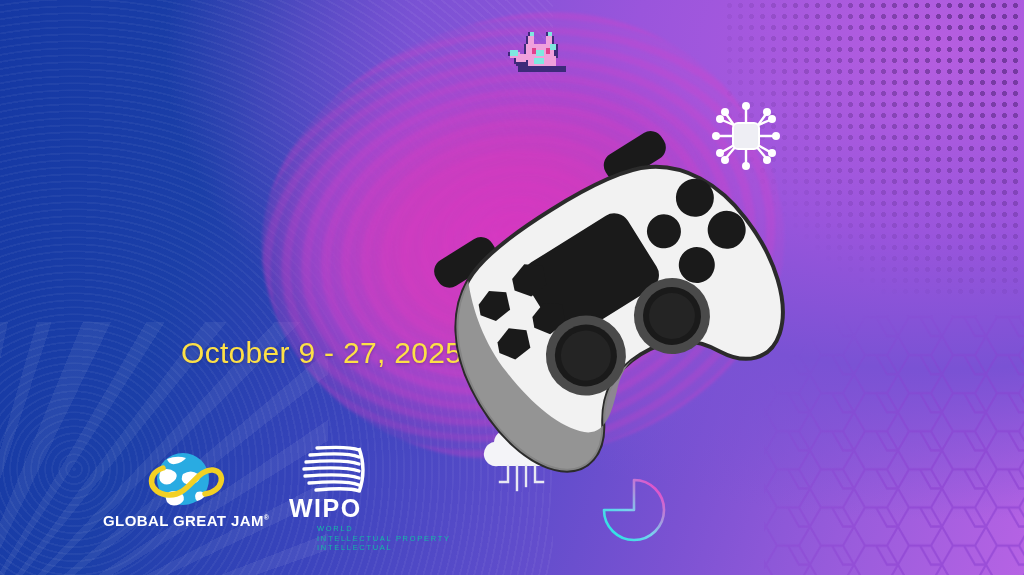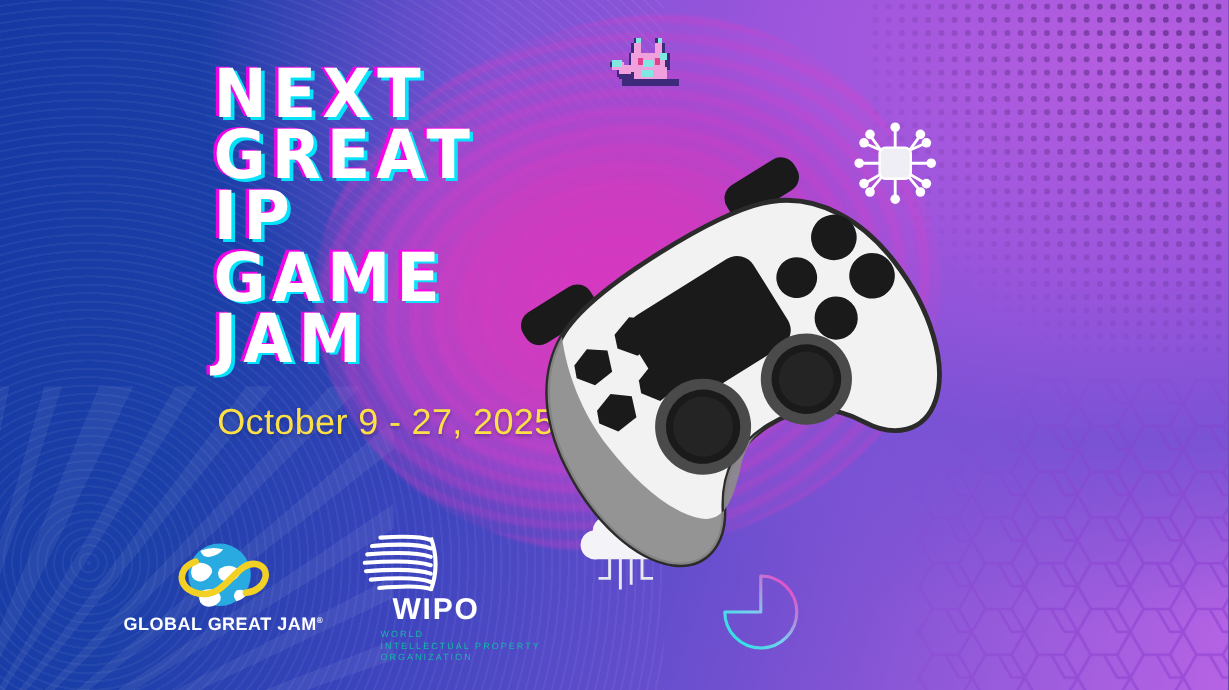--- a/index.html
+++ b/index.html
@@ -96,21 +96,21 @@
   .ggj-word{
     position:absolute;left:0;top:64px;width:158px;text-align:center;
     color:#fff;font-size:15px;font-weight:700;letter-spacing:.4px;white-space:nowrap;
   }
   .ggj-word sup{font-size:7px;vertical-align:super;}
 
   .wipo{position:absolute;left:283px;top:444px;width:170px;height:96px;}
   .wipo-mark{position:absolute;left:14px;top:0;width:84px;height:54px;}
   .wipo-name{
     position:absolute;left:6px;top:52px;color:#fff;
-    font-size:25px;font-weight:700;letter-spacing:1.5px;line-height:25px;margin-left:38px;
+    font-size:25px;font-weight:700;letter-spacing:1.5px;line-height:25px;
   }
   .wipo-sub{position:absolute;left:34px;top:80px;color:#14b8a6;}
   .wipo-sub div{font-size:7.5px;letter-spacing:1.7px;line-height:9.5px;white-space:nowrap;}
   .wipo-sub .b{font-weight:400;}
 
   
   .cat{position:absolute;left:508px;top:26px;width:72px;height:66px;}
   .chip{position:absolute;left:706px;top:96px;width:80px;height:80px;}
   .cloud{position:absolute;left:478px;top:420px;width:86px;height:72px;}
   .pac{position:absolute;left:598px;top:474px;width:72px;height:72px;}
@@ -132,27 +132,20 @@
   <svg class="hexgrid" viewBox="0 0 260 260">
     <defs>
       <pattern id="hexp" width="44" height="38.1" patternUnits="userSpaceOnUse" patternTransform="translate(2,2)">
         <path d="M11,0 L33,0 L44,19.05 L33,38.1 L11,38.1 L0,19.05 Z" fill="none" stroke="#8a3fd0" stroke-width="2.2"></path>
         <path d="M33,-19.05 L55,-19.05 L66,0 L55,19.05 L33,19.05 L22,0 Z" fill="none" stroke="#8a3fd0" stroke-width="2.2"></path>
       </pattern>
     </defs>
     <rect width="260" height="260" fill="url(#hexp)"></rect>
   </svg>
 
-  <div class="title-block">
-    <div class="title-line">NEXT</div>
-    <div class="title-line">GREAT</div>
-    <div class="title-line">IP</div>
-    <div class="title-line">GAME</div>
-    <div class="title-line">JAM</div>
-  </div>
 
   <div class="date">October 9 - 27, 2025</div>
 
   <svg class="cat" viewBox="0 0 36 33" shape-rendering="crispEdges">
     <g fill="#3d2a7a">
       <rect x="10" y="3" width="3" height="2"></rect>
         <rect x="19" y="3" width="3" height="2"></rect>
       <rect x="9" y="5" width="1" height="4"></rect>
         <rect x="22" y="5" width="1" height="4"></rect>
       <rect x="8" y="9" width="1" height="8"></rect>
@@ -318,17 +311,17 @@
         <path d="M8 32 Q48 29 62 34"></path>
         <path d="M12 39 Q50 36 62 41"></path>
         <path d="M19 46 Q52 43 62 47"></path>
       </g>
       <path d="M62 4 Q70 26 62 48" stroke="#ffffff" stroke-width="3.4" fill="none"></path>
     </svg>
     <div class="wipo-name">WIPO</div>
     <div class="wipo-sub">
       <div>WORLD</div>
       <div class="b">INTELLECTUAL PROPERTY</div>
-      <div>ORGANIZATION</div>
+      <div>INTELLECTUAL</div>
     </div>
   </div>
 
 </div>
 
 </body></html>

